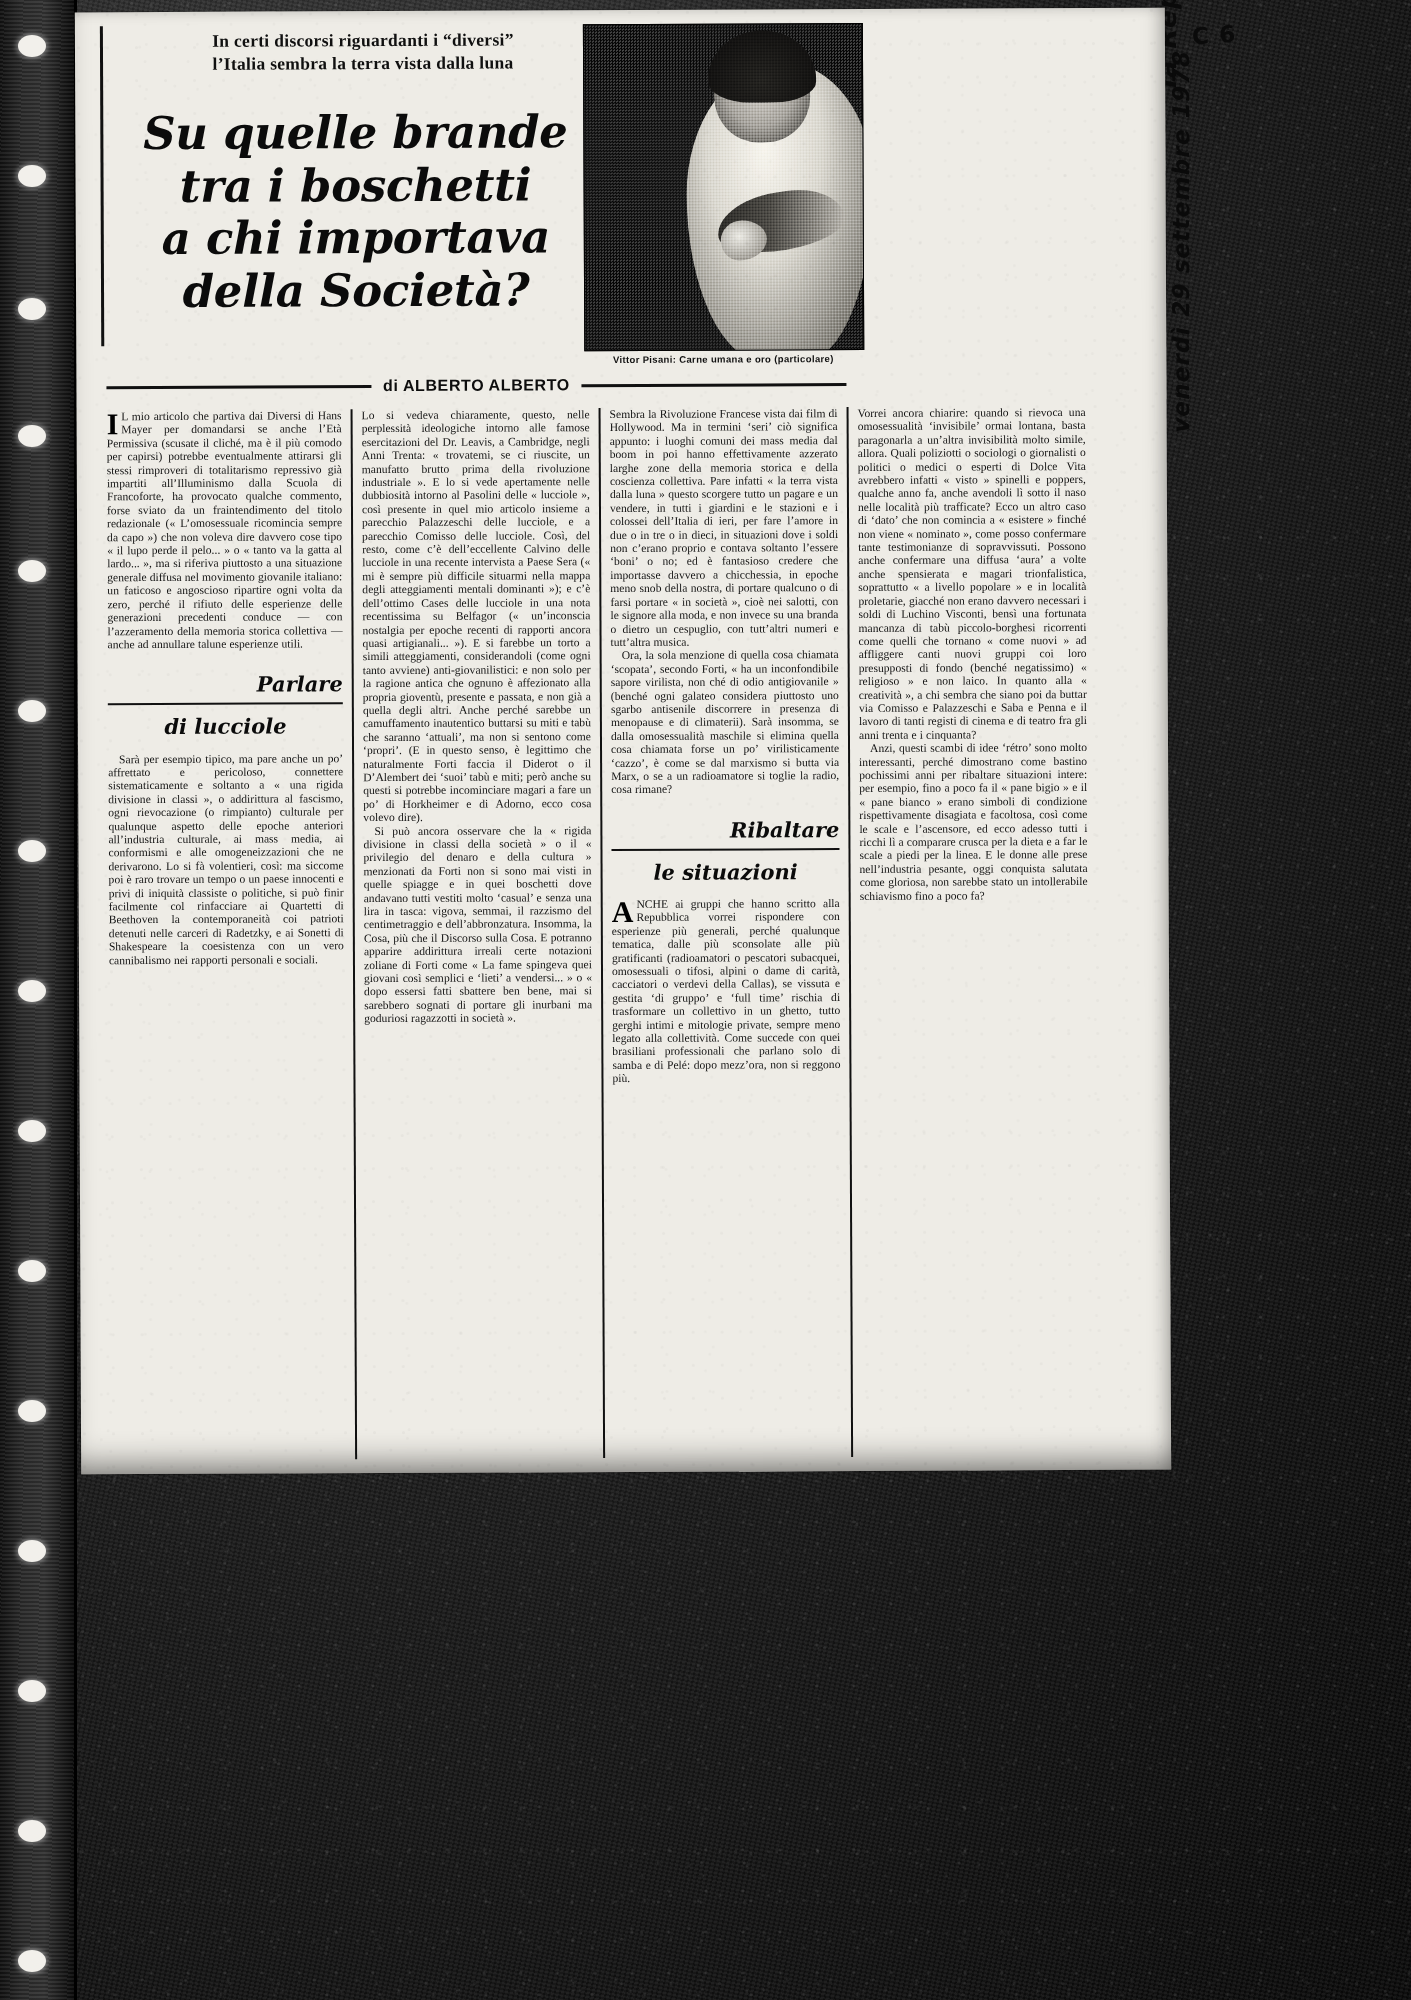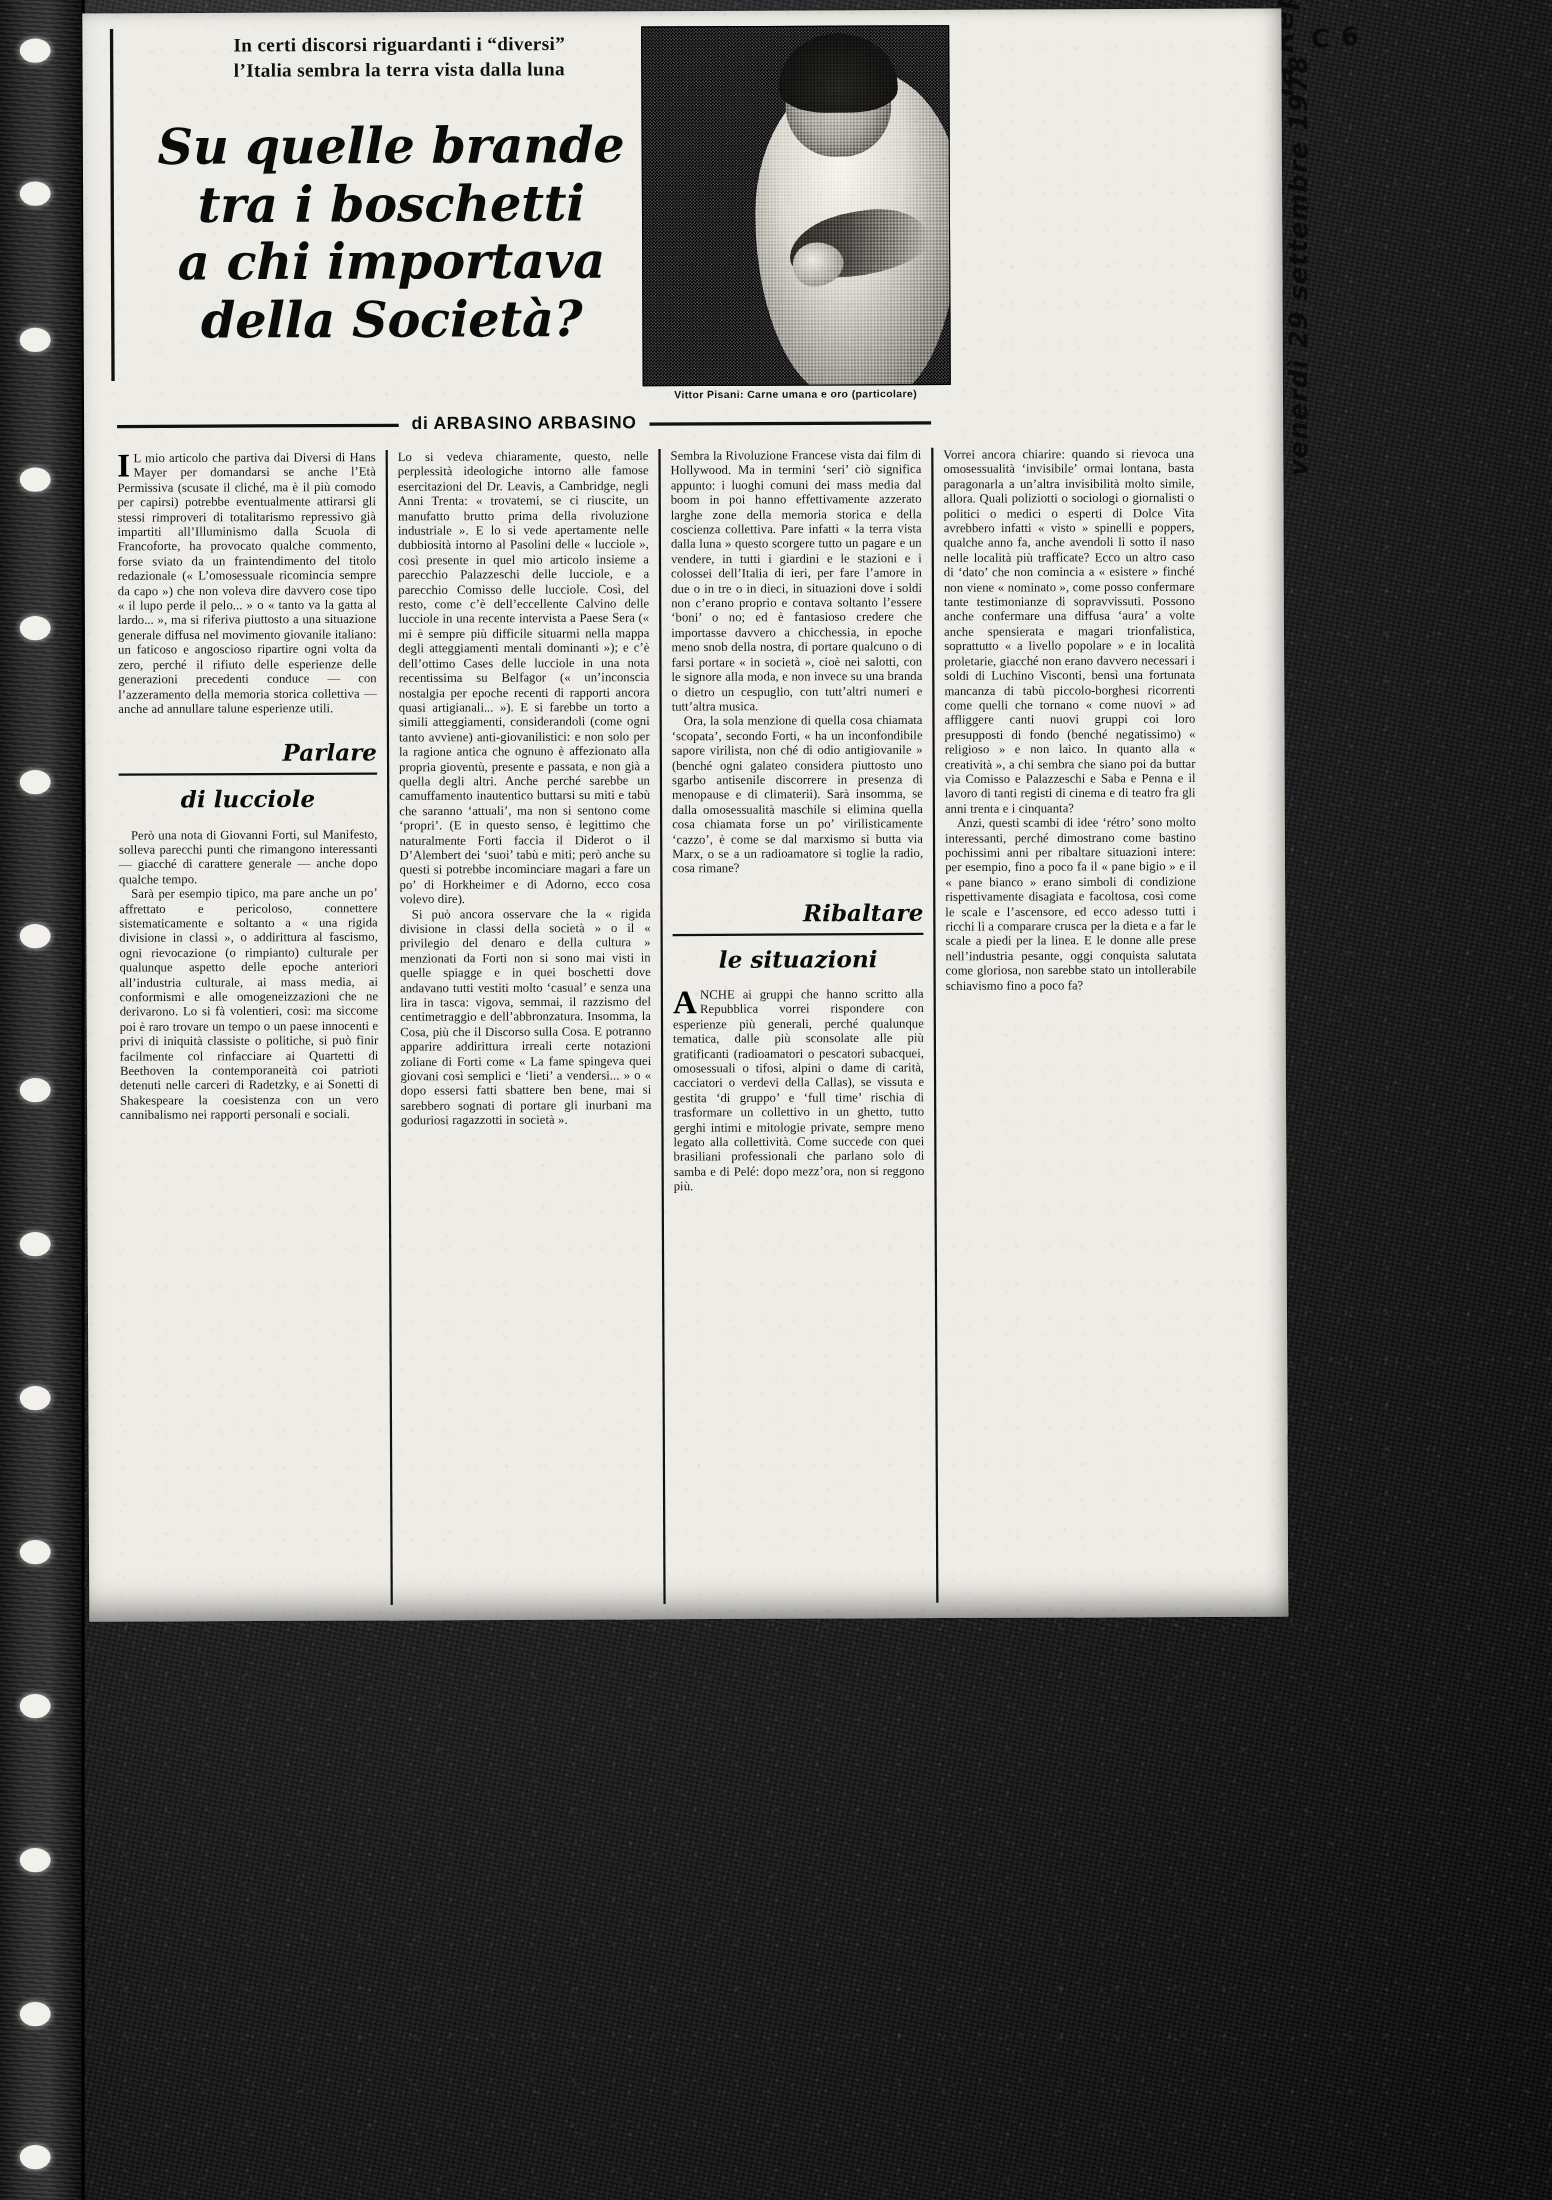--- a/index.html
+++ b/index.html
@@ -284,32 +284,31 @@
       <div class="ph-hair"></div>
       <div class="ph-arm"></div>
       <div class="ph-hand"></div>
       <div class="ph-dither"></div>
     </div>
     <div id="photo-caption">Vittor Pisani: Carne umana e oro (particolare)</div>
   </div>
 
   <div id="byline-row">
     <div class="byline-rule"></div>
-    <div id="byline">di ARBASINO ARBASINO</div>
+    <div id="byline">di ALBERTO ALBERTO</div>
     <div class="byline-rule"></div>
   </div>
 
   <div id="cols">
 
     <div class="col">
       <p class="dropcap">IL mio articolo che partiva dai Diversi di Hans Mayer per domandarsi se anche l’Età Permissiva (scusate il cliché, ma è il più comodo per capirsi) potrebbe eventualmente attirarsi gli stessi rimproveri di totalitarismo repressivo già impartiti all’Illuminismo dalla Scuola di Francoforte, ha provocato qualche commento, forse sviato da un fraintendimento del titolo redazionale (« L’omosessuale ricomincia sempre da capo ») che non voleva dire davvero cose tipo « il lupo perde il pelo... » o « tanto va la gatta al lardo... », ma si riferiva piuttosto a una situazione generale diffusa nel movimento giovanile italiano: un faticoso e angoscioso ripartire ogni volta da zero, perché il rifiuto delle esperienze delle generazioni precedenti conduce — con l’azzeramento della memoria storica collettiva — anche ad annullare talune esperienze utili.</p>
       <div class="subhead">Parlare</div>
       <div class="subrule"></div>
       <div class="subhead second">di lucciole</div>
-      <p class="tightpara">Però una nota di Giovanni Forti, sul Manifesto, solleva parecchi punti che rimangono interessanti — giacché di carattere generale — anche dopo qualche tempo.</p>
       <p class="tightpara">Sarà per esempio tipico, ma pare anche un po’ affrettato e pericoloso, connettere sistematicamente e soltanto a « una rigida divisione in classi », o addirittura al fascismo, ogni rievocazione (o rimpianto) culturale per qualunque aspetto delle epoche anteriori all’industria culturale, ai mass media, ai conformismi e alle omogeneizzazioni che ne derivarono. Lo si fà volentieri, così: ma siccome poi è raro trovare un tempo o un paese innocenti e privi di iniquità classiste o politiche, si può finir facilmente col rinfacciare ai Quartetti di Beethoven la contemporaneità coi patrioti detenuti nelle carceri di Radetzky, e ai Sonetti di Shakespeare la coesistenza con un vero cannibalismo nei rapporti personali e sociali.</p>
     </div>
 
     <div class="col">
       <p>Lo si vedeva chiaramente, questo, nelle perplessità ideologiche intorno alle famose esercitazioni del Dr. Leavis, a Cambridge, negli Anni Trenta: « trovatemi, se ci riuscite, un manufatto brutto prima della rivoluzione industriale ». E lo si vede apertamente nelle dubbiosità intorno al Pasolini delle « lucciole », così presente in quel mio articolo insieme a parecchio Palazzeschi delle lucciole, e a parecchio Comisso delle lucciole. Così, del resto, come c’è dell’eccellente Calvino delle lucciole in una recente intervista a Paese Sera (« mi è sempre più difficile situarmi nella mappa degli atteggiamenti mentali dominanti »); e c’è dell’ottimo Cases delle lucciole in una nota recentissima su Belfagor (« un’inconscia nostalgia per epoche recenti di rapporti ancora quasi artigianali... »). E si farebbe un torto a simili atteggiamenti, considerandoli (come ogni tanto avviene) anti-giovanilistici: e non solo per la ragione antica che ognuno è affezionato alla propria gioventù, presente e passata, e non già a quella degli altri. Anche perché sarebbe un camuffamento inautentico buttarsi su miti e tabù che saranno ‘attuali’, ma non si sentono come ‘propri’. (E in questo senso, è legittimo che naturalmente Forti faccia il Diderot o il D’Alembert dei ‘suoi’ tabù e miti; però anche su questi si potrebbe incominciare magari a fare un po’ di Horkheimer e di Adorno, ecco cosa volevo dire).</p>
       <p class="tightpara">Si può ancora osservare che la « rigida divisione in classi della società » o il « privilegio del denaro e della cultura » menzionati da Forti non si sono mai visti in quelle spiagge e in quei boschetti dove andavano tutti vestiti molto ‘casual’ e senza una lira in tasca: vigova, semmai, il razzismo del centimetraggio e dell’abbronzatura. Insomma, la Cosa, più che il Discorso sulla Cosa. E potranno apparire addirittura irreali certe notazioni zoliane di Forti come « La fame spingeva quei giovani così semplici e ‘lieti’ a vendersi... » o « dopo essersi fatti sbattere ben bene, mai si sarebbero sognati di portare gli inurbani ma goduriosi ragazzotti in società ».</p>
     </div>
 
     <div class="col">
       <p>Sembra la Rivoluzione Francese vista dai film di Hollywood. Ma in termini ‘seri’ ciò significa appunto: i luoghi comuni dei mass media dal boom in poi hanno effettivamente azzerato larghe zone della memoria storica e della coscienza collettiva. Pare infatti « la terra vista dalla luna » questo scorgere tutto un pagare e un vendere, in tutti i giardini e le stazioni e i colossei dell’Italia di ieri, per fare l’amore in due o in tre o in dieci, in situazioni dove i soldi non c’erano proprio e contava soltanto l’essere ‘boni’ o no; ed è fantasioso credere che importasse davvero a chicchessia, in epoche meno snob della nostra, di portare qualcuno o di farsi portare « in società », cioè nei salotti, con le signore alla moda, e non invece su una branda o dietro un cespuglio, con tutt’altri numeri e tutt’altra musica.</p>

